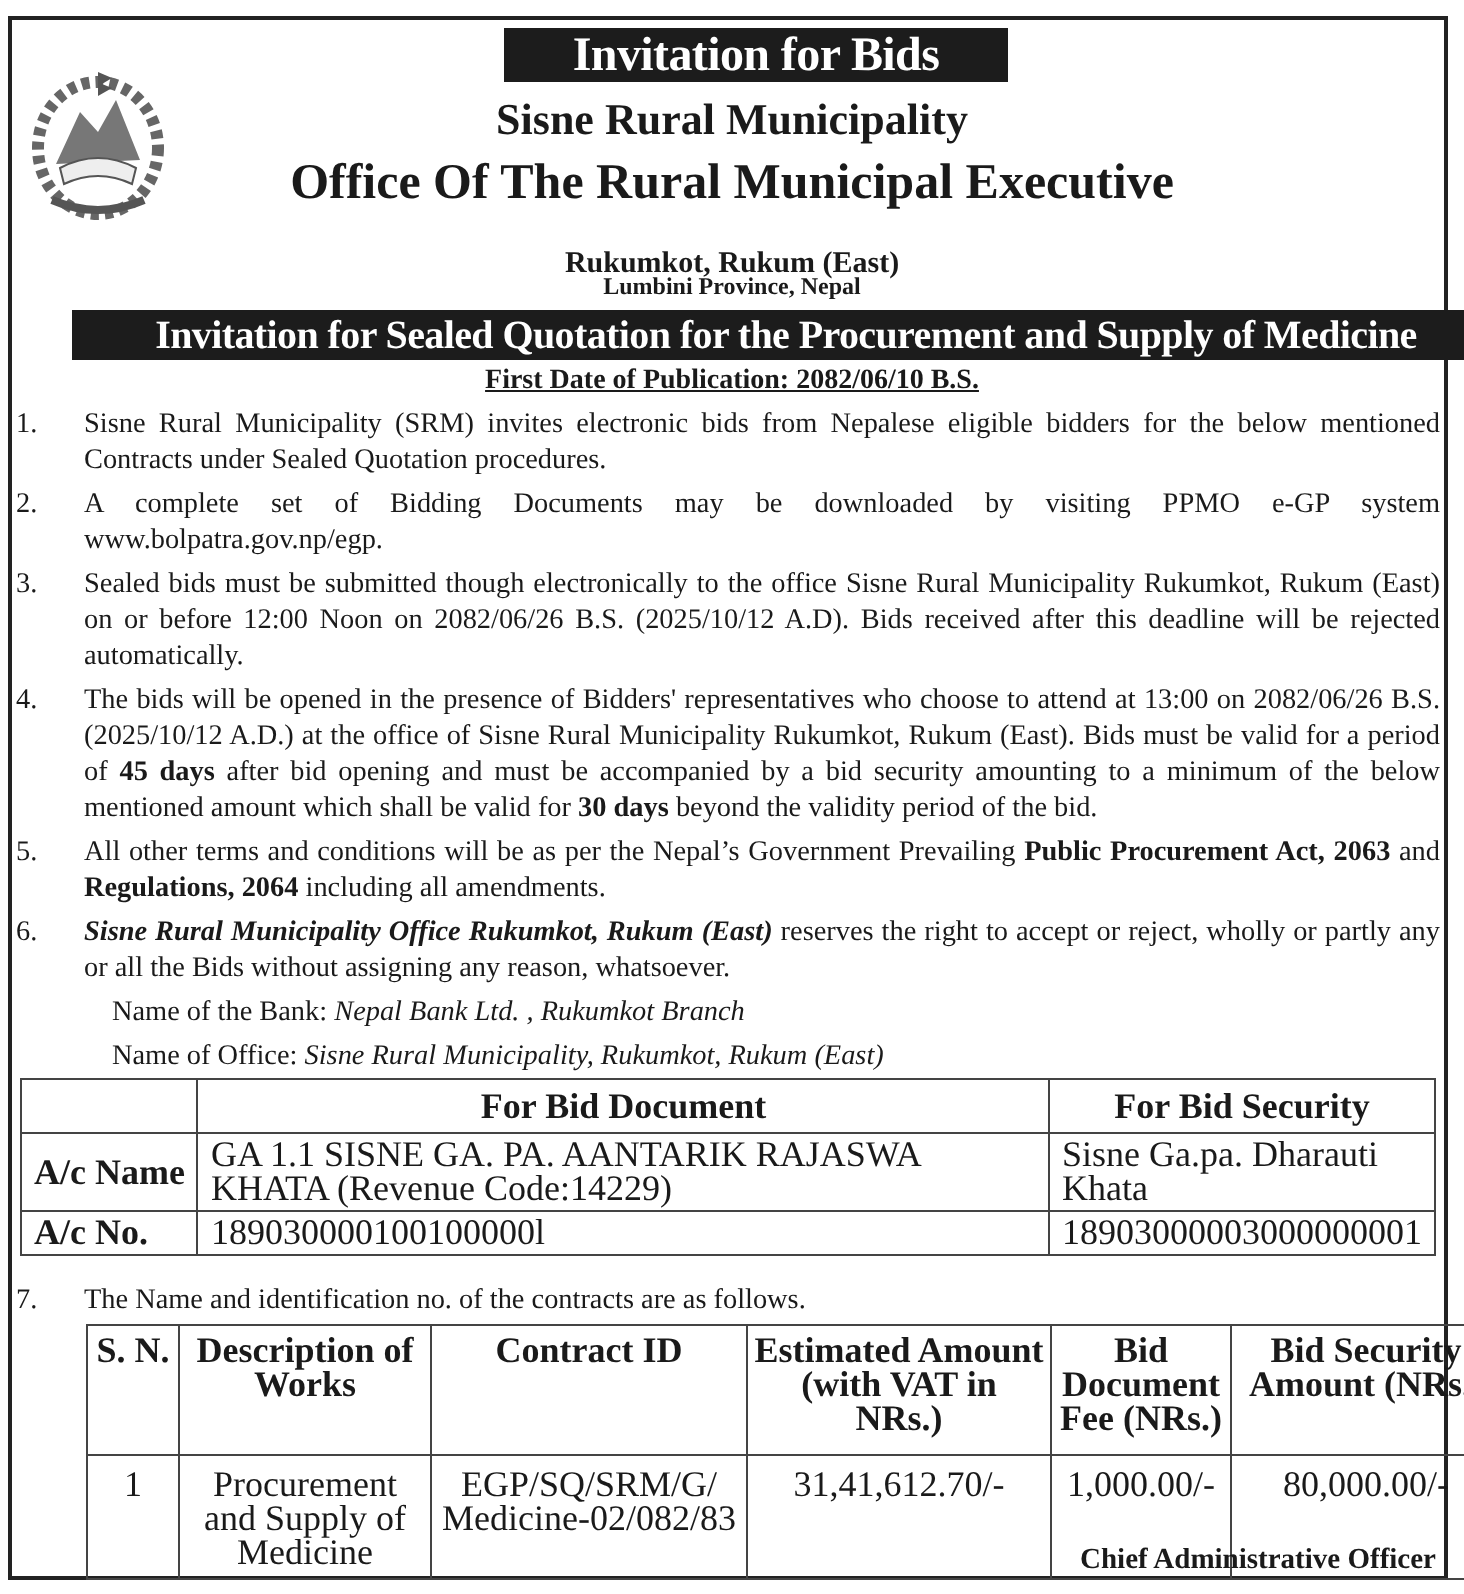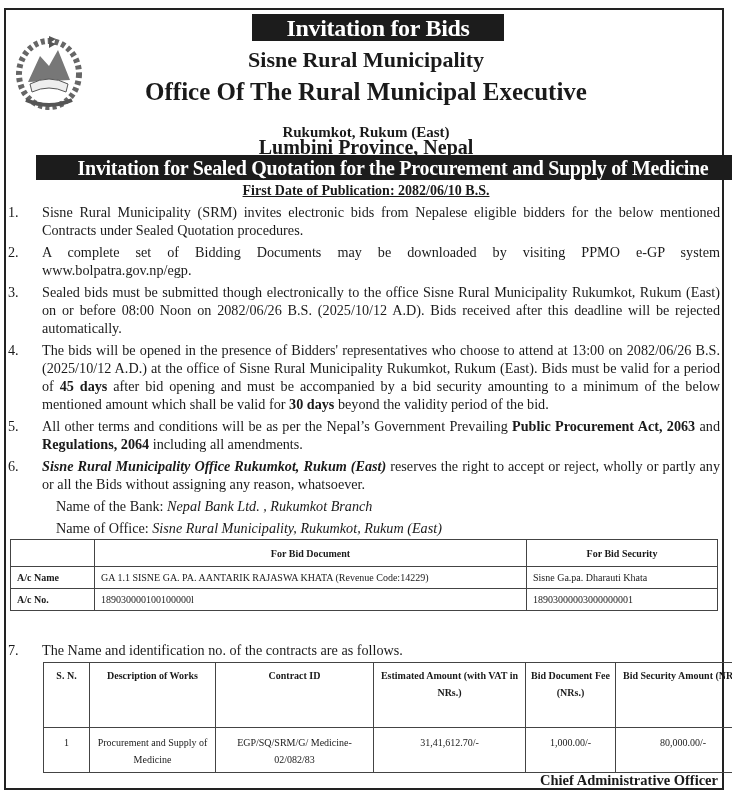--- a/index.html
+++ b/index.html
@@ -4,30 +4,30 @@
 <style>
   html, body { margin: 0; padding: 0; background: #ffffff; }
   body { width: 732px; height: 797px; overflow: hidden; font-family: "Liberation Serif", serif; color: #1a1a1a; }
   .frame { position: absolute; left: 4px; top: 8px; width: 720px; height: 782px; border: 2px solid #222; box-sizing: border-box; }
   .emblem { position: absolute; left: 16px; top: 30px; width: 66px; height: 80px; }
   .title-box { position: absolute; left: 252px; top: 14px; width: 252px; height: 27px; background: #1c1c1c; color: #fff; font-weight: bold; font-size: 24px; text-align: center; line-height: 28px; letter-spacing: -0.3px; }
   .h2 { position: absolute; left: 0; width: 732px; text-align: center; font-weight: bold; }
   .org { top: 47px; font-size: 22px; }
   .office { top: 78px; font-size: 25px; }
   .addr1 { top: 124px; font-size: 15px; }
-  .addr2 { top: 136px; font-size: 20px; }
+  .addr2 { top: 136px; font-size: 12px; }
   .banner { position: absolute; left: 8px; top: 155px; width: 714px; height: 25px; background: #1c1c1c; color: #fff; font-weight: bold; font-size: 20px; text-align: center; line-height: 27px; letter-spacing: -0.3px; margin-left: 28px; }
   .pubdate { position: absolute; left: 0; top: 183px; width: 732px; text-align: center; font-size: 14px; font-weight: bold; text-decoration: underline; }
   .items { position: absolute; left: 8px; top: 203px; width: 712px; font-size: 14.2px; line-height: 18px; }
   .item { display: flex; margin-bottom: 4px; }
   .num { width: 34px; flex: none; }
   .txt { flex: 1; text-align: justify; }
   .spread { text-align: justify; text-align-last: justify; display: block; }
   .extra { margin-left: 48px; margin-bottom: 4px; }
-  table { border-collapse: collapse; font-size: 10px; }
+  table { border-collapse: collapse; font-size: 18px; }
   td, th { border: 1px solid #444; }
   .acct { position: absolute; left: 10px; top: 539px; width: 708px; }
   .acct th { font-weight: bold; height: 24px; text-align: center; }
   .acct td { padding: 2px 6px; vertical-align: top; line-height: 17px; }
   .acct td.lbl { font-weight: bold; vertical-align: middle; white-space: nowrap; }
   .note7 { position: absolute; left: 8px; top: 642px; font-size: 14.2px; display: flex; }
   .contracts { position: absolute; left: 10px; top: 662px; width: 708px; margin-left: 33px; }
   .contracts th { font-weight: bold; vertical-align: top; padding: 4px 3px; line-height: 17px; height: 56px; }
   .contracts td { text-align: center; vertical-align: top; padding: 6px 3px 4px; line-height: 17px; }
   .sign { position: absolute; right: 14px; top: 772px; font-weight: bold; font-size: 14.5px; }
@@ -61,21 +61,21 @@
   </div>
   <div class="item">
     <span class="num">2.</span>
     <span class="txt">
       <span class="spread">A complete set of Bidding Documents may be downloaded by visiting PPMO e-GP system</span>
       <span>www.bolpatra.gov.np/egp.</span>
     </span>
   </div>
   <div class="item">
     <span class="num">3.</span>
-    <span class="txt">Sealed bids must be submitted though electronically to the office Sisne Rural Municipality Rukumkot, Rukum (East) on or before 08:00 Noon on 2082/06/26 B.S. (2025/10/12 A.D). Bids received after this deadline will be rejected automatically.</span>
+    <span class="txt">Sealed bids must be submitted though electronically to the office Sisne Rural Municipality Rukumkot, Rukum (East) on or before 12:00 Noon on 2082/06/26 B.S. (2025/10/12 A.D). Bids received after this deadline will be rejected automatically.</span>
   </div>
   <div class="item">
     <span class="num">4.</span>
     <span class="txt"><span>The bids will be opened in the presence of Bidders' representatives who choose to attend at 13:00 on 2082/06/26 B.S. (2025/10/12 A.D.) at the office of Sisne Rural Municipality Rukumkot, Rukum (East). Bids must be valid for a period of </span><b>45 days</b><span> after bid opening and must be accompanied by a bid security amounting to a minimum of the below mentioned amount which shall be valid for </span><b>30 days</b><span> beyond the validity period of the bid.</span></span>
   </div>
   <div class="item">
     <span class="num">5.</span>
     <span class="txt"><span>All other terms and conditions will be as per the Nepal’s Government Prevailing </span><b>Public Procurement Act, 2063</b><span> and </span><b>Regulations, 2064</b><span> including all amendments.</span></span>
   </div>
   <div class="item">

